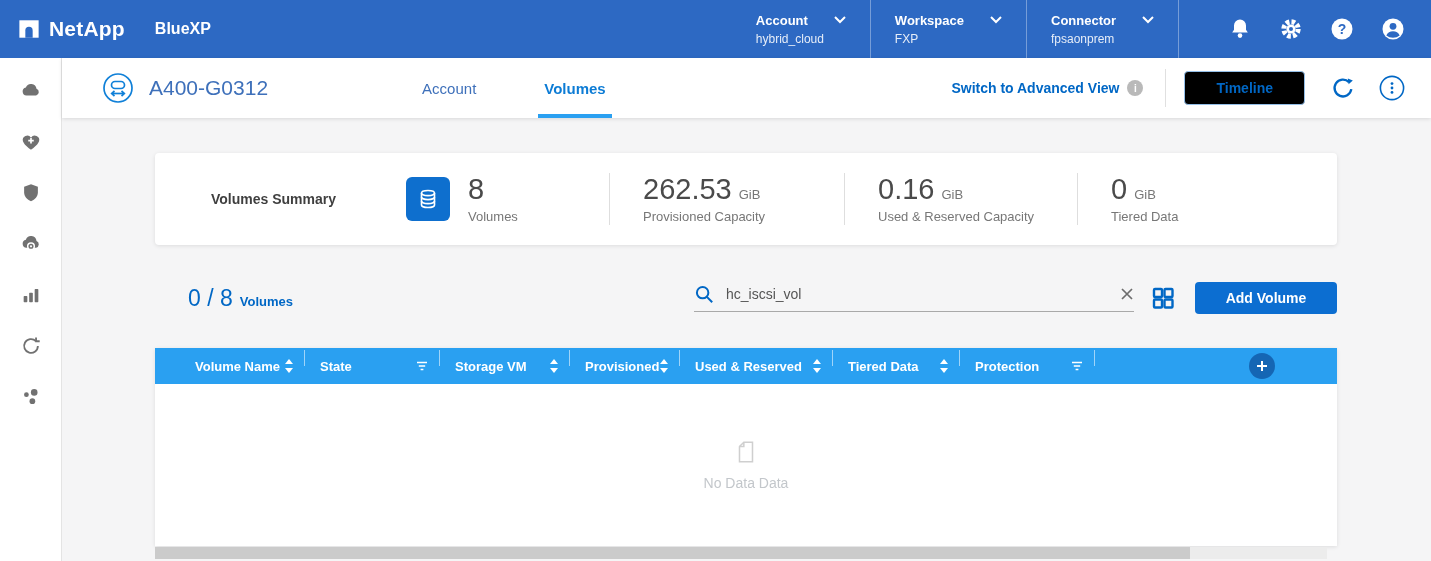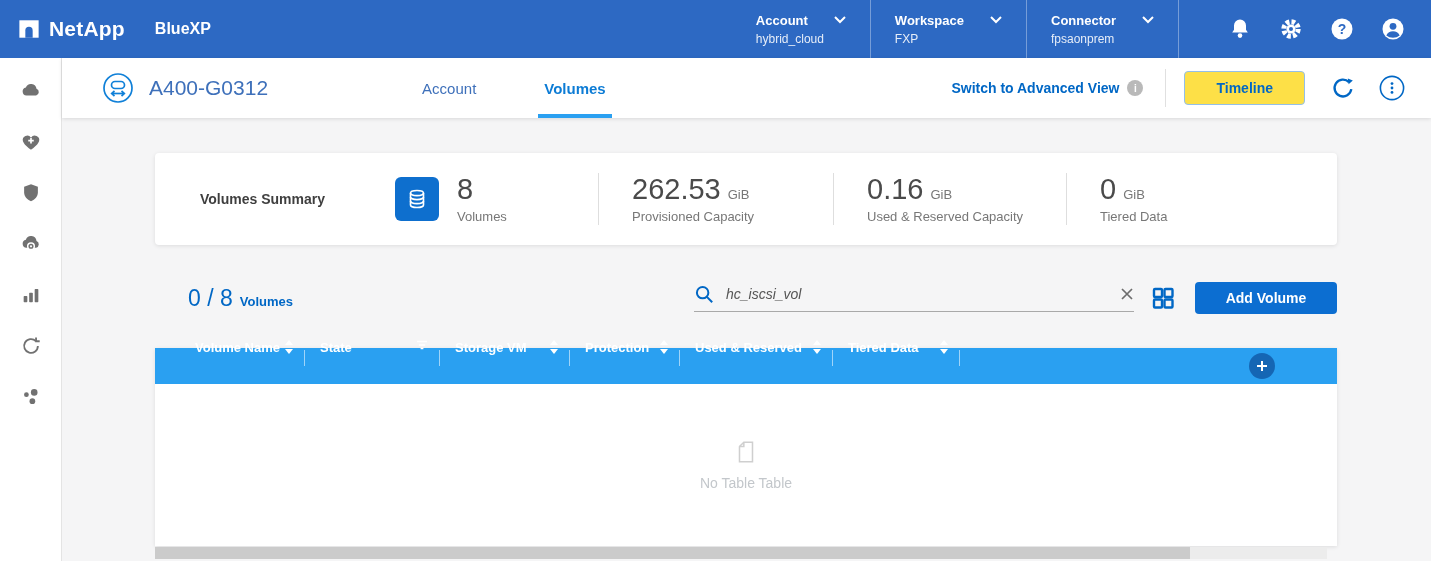--- a/index.html
+++ b/index.html
@@ -32,55 +32,55 @@
   .page-header { height:60px; background:#fff; box-shadow:0 1px 4px rgba(0,0,0,.12); display:flex; align-items:stretch; padding:0 26px 0 40px; position:relative; z-index:2; }
   .env-icon { width:32px; height:32px; align-self:center; display:inline-flex; }
   .we-title { align-self:center; font-size:21px; color:#3e70ba; margin-left:15px; font-weight:400; }
   .tabs { display:flex; margin-left:148px; }
   .tab { display:flex; align-items:center; padding:0 6px; margin-right:56px; font-size:15px; color:#3e70ba; cursor:pointer; border-bottom:4px solid transparent; border-top:4px solid transparent; }
   .tab.active { color:#0d7cd5; font-weight:700; border-bottom-color:#2aa0f1; }
   .header-right { margin-left:auto; display:flex; align-items:center; }
   .adv-link { font-size:14px; font-weight:700; color:#0067c5; cursor:pointer; }
   .info-dot { width:16px; height:16px; border-radius:50%; background:#b9b9b9; color:#fff; font-size:10px; font-weight:700; display:inline-flex; align-items:center; justify-content:center; margin-left:8px; }
   .hdr-div { width:1px; height:38px; background:#e0e0e0; margin:0 18px 0 22px; }
-  .timeline-btn { background:#fde047; border:1px solid #94bfe8; border-radius:4px; color:#0067c5; font-size:14px; font-weight:700; padding:8px 31px; cursor:pointer; font-family:inherit; }
+  .timeline-btn { background:#000000; border:1px solid #94bfe8; border-radius:4px; color:#0067c5; font-size:14px; font-weight:700; padding:8px 31px; cursor:pointer; font-family:inherit; }
   .refresh-icon { width:24px; height:24px; margin-left:26px; cursor:pointer; display:inline-flex; }
   .kebab-icon { width:26px; height:26px; margin-left:24px; cursor:pointer; display:inline-flex; }
 
   
   .content { padding:35px 94px 0 93px; }
 
   .summary-card { background:#fff; border-radius:4px; box-shadow:0 1px 4px rgba(0,0,0,.1); height:92px; display:flex; align-items:center; }
-  .summary-title { width:240px; padding-left:45px; font-size:14px; font-weight:700; color:#3f3f3f; }
+  .summary-title { width:240px; padding-left:45px; font-size:14px; font-weight:700; color:#3f3f3f;margin-left:11px; }
   .vol-tile { width:44px; height:44px; border-radius:6px; background:#0e6fce; display:flex; align-items:center; justify-content:center; margin-right:18px; flex:none; }
   .metric { display:flex; flex-direction:column; justify-content:center; }
   .metric .num-row { display:flex; align-items:baseline; }
   .metric .num { font-size:29px; font-weight:300; color:#4a4a4a; line-height:1; }
   .metric .unit { font-size:13px; color:#777; margin-left:7px; }
   .metric .mlabel { font-size:13px; color:#777; margin-top:5px; }
   .metric.m1 { width:141px; }
   .metric.bordered { border-left:1px solid #dedede; padding-left:33px; height:52px; }
   .metric.m2 { width:235px; }
   .metric.m3 { width:233px; }
   .metric.m4 { flex:1; }
 
   .toolbar { margin-top:36px; display:flex; align-items:center; height:34px; }
   .volumes-count { display:flex; align-items:baseline; color:#0067c5; padding-left:33px; margin-right:auto; }
   .volumes-count .cnum { font-size:23px; font-weight:300; }
   .volumes-count .clabel { font-size:13px; font-weight:700; margin-left:7px; }
   .search-box { width:440px; display:flex; align-items:center; border-bottom:1px solid #a9a9a9; padding-bottom:7px; margin-right:17px; }
   .search-box svg.mag { flex:none; }
-  .search-box input { border:none; outline:none; background:transparent; flex:1; font-size:14px; color:#555; margin-left:12px; font-family:inherit;font-style:italic; }
+  .search-box input { border:none; outline:none; background:transparent; flex:1; font-size:14px; color:#555; margin-left:12px; font-family:inherit; }
   .clear-x { width:14px; height:14px; cursor:pointer; flex:none; display:inline-flex; }
   .grid-icon { width:24px; height:24px; margin-right:20px; cursor:pointer; display:inline-flex; }
   .add-btn { width:142px; height:32px; background:#0c6ed1; border:none; border-radius:4px; color:#fff; font-size:14px; font-weight:700; cursor:pointer; font-family:inherit; }
 
   .table-card { margin-top:33px; background:#fff; box-shadow:0 1px 4px rgba(0,0,0,.1); }
   .thead { height:36px; background:#2aa0f1; display:flex; align-items:center; color:#fff; }
-  .th { position:relative; height:52px; display:flex; padding:0 12px 0 15px; cursor:pointer; }
+  .th { position:relative; height:52px; display:flex; align-items:center; padding:0 12px 0 15px; cursor:pointer; }
   .th::after { content:""; position:absolute; right:0; top:10px; width:1px; height:16px; background:rgba(255,255,255,.55); }
   .th .th-label { font-size:13px; font-weight:700; margin-right:auto; }
   .th.c0 { width:150px; padding-left:40px; }
   .th.c1 { width:135px; } .th.c2 { width:130px; } .th.c3 { width:110px; }
   .th.c4 { width:153px; } .th.c5 { width:127px; } .th.c6 { width:135px; }
   .plus-btn { margin-left:auto; margin-right:62px; width:26px; height:26px; border-radius:50%; background:#1566b4; display:flex; align-items:center; justify-content:center; cursor:pointer; }
   .tbody { height:162px; display:flex; flex-direction:column; align-items:center; justify-content:center; }
   .empty-text { font-size:14px; color:#c3c7cb; margin-top:10px; }
 
   .hscroll { margin-top:1px; height:12px; width:1172px; background:#ececec; }
@@ -338,52 +338,58 @@
               </svg>
           </div>
           <div class="th c2">
             <span class="th-label">Storage VM</span>
             <svg viewBox="0 0 8 14" width="8" height="14" fill="#fff">
                 <polygon points="4,0 8,5 0,5"></polygon>
                 <polygon points="4,14 8,9 0,9"></polygon>
               </svg>
           </div>
           <div class="th c3">
-            <span class="th-label">Protection</span>
+            <span class="th-label">Provisioned</span>
             <svg viewBox="0 0 8 14" width="8" height="14" fill="#fff">
                 <polygon points="4,0 8,5 0,5"></polygon>
                 <polygon points="4,14 8,9 0,9"></polygon>
               </svg>
           </div>
           <div class="th c4">
             <span class="th-label">Used &amp; Reserved</span>
             <svg viewBox="0 0 8 14" width="8" height="14" fill="#fff">
                 <polygon points="4,0 8,5 0,5"></polygon>
                 <polygon points="4,14 8,9 0,9"></polygon>
               </svg>
           </div>
           <div class="th c5">
             <span class="th-label">Tiered Data</span>
             <svg viewBox="0 0 8 14" width="8" height="14" fill="#fff">
                 <polygon points="4,0 8,5 0,5"></polygon>
                 <polygon points="4,14 8,9 0,9"></polygon>
+              </svg>
+          </div>
+          <div class="th c6">
+            <span class="th-label">Protection</span>
+            <svg viewBox="0 0 12 10" width="12" height="10" stroke="#fff" stroke-width="1.6">
+                <path d="M1 1.5h10M2.8 5h6.4M4.6 8.5h2.8"></path>
               </svg>
           </div>
           <div class="plus-btn">
             <svg viewBox="0 0 12 12" width="12" height="12" stroke="#fff" stroke-width="2">
                 <path d="M6 1v10M1 6h10"></path>
               </svg>
           </div>
         </div>
         <div class="tbody">
           <svg viewBox="0 0 24 24" width="26" height="26" fill="none" stroke="#cfcfcf" stroke-width="1.4">
             <path d="M10 3h8v18H6V7z"></path>
             <path d="M10 3v4H6"></path>
           </svg>
-          <span class="empty-text">No Table Table</span>
+          <span class="empty-text">No Data Data</span>
         </div>
       </section>
 
       <div class="hscroll">
         <div class="thumb"></div>
       </div>
 
     </div>
   </div>
 </div>

